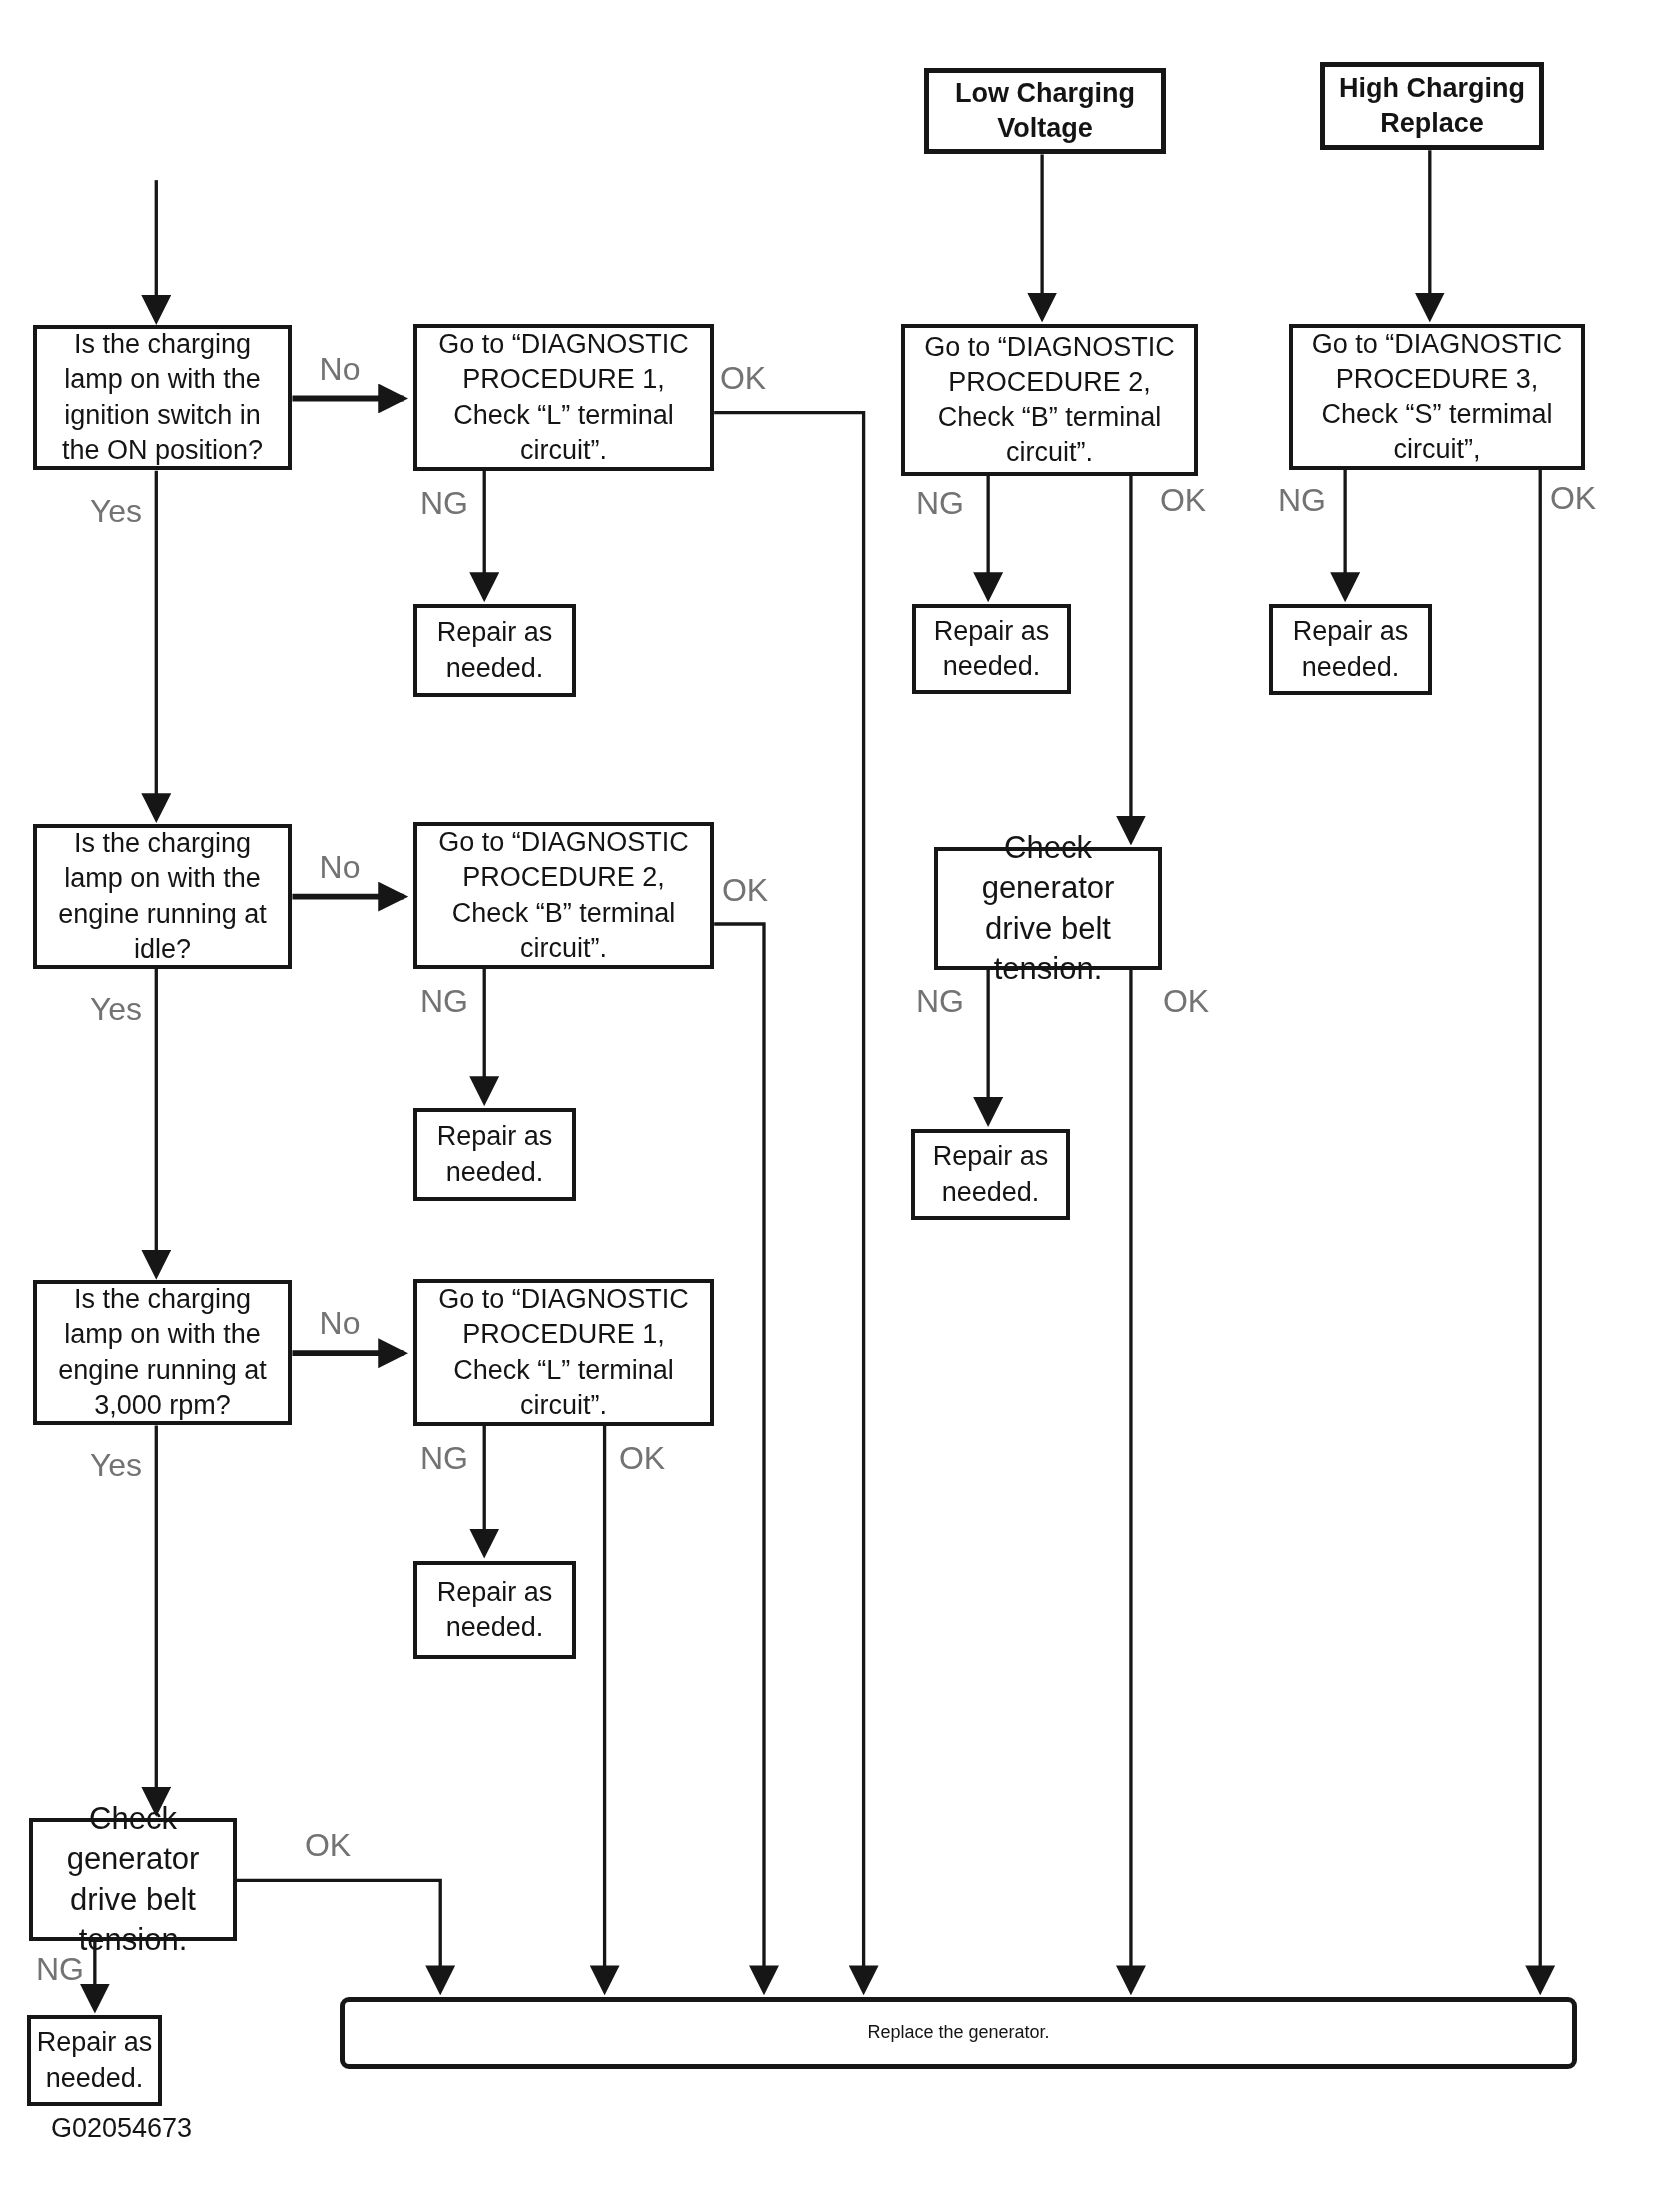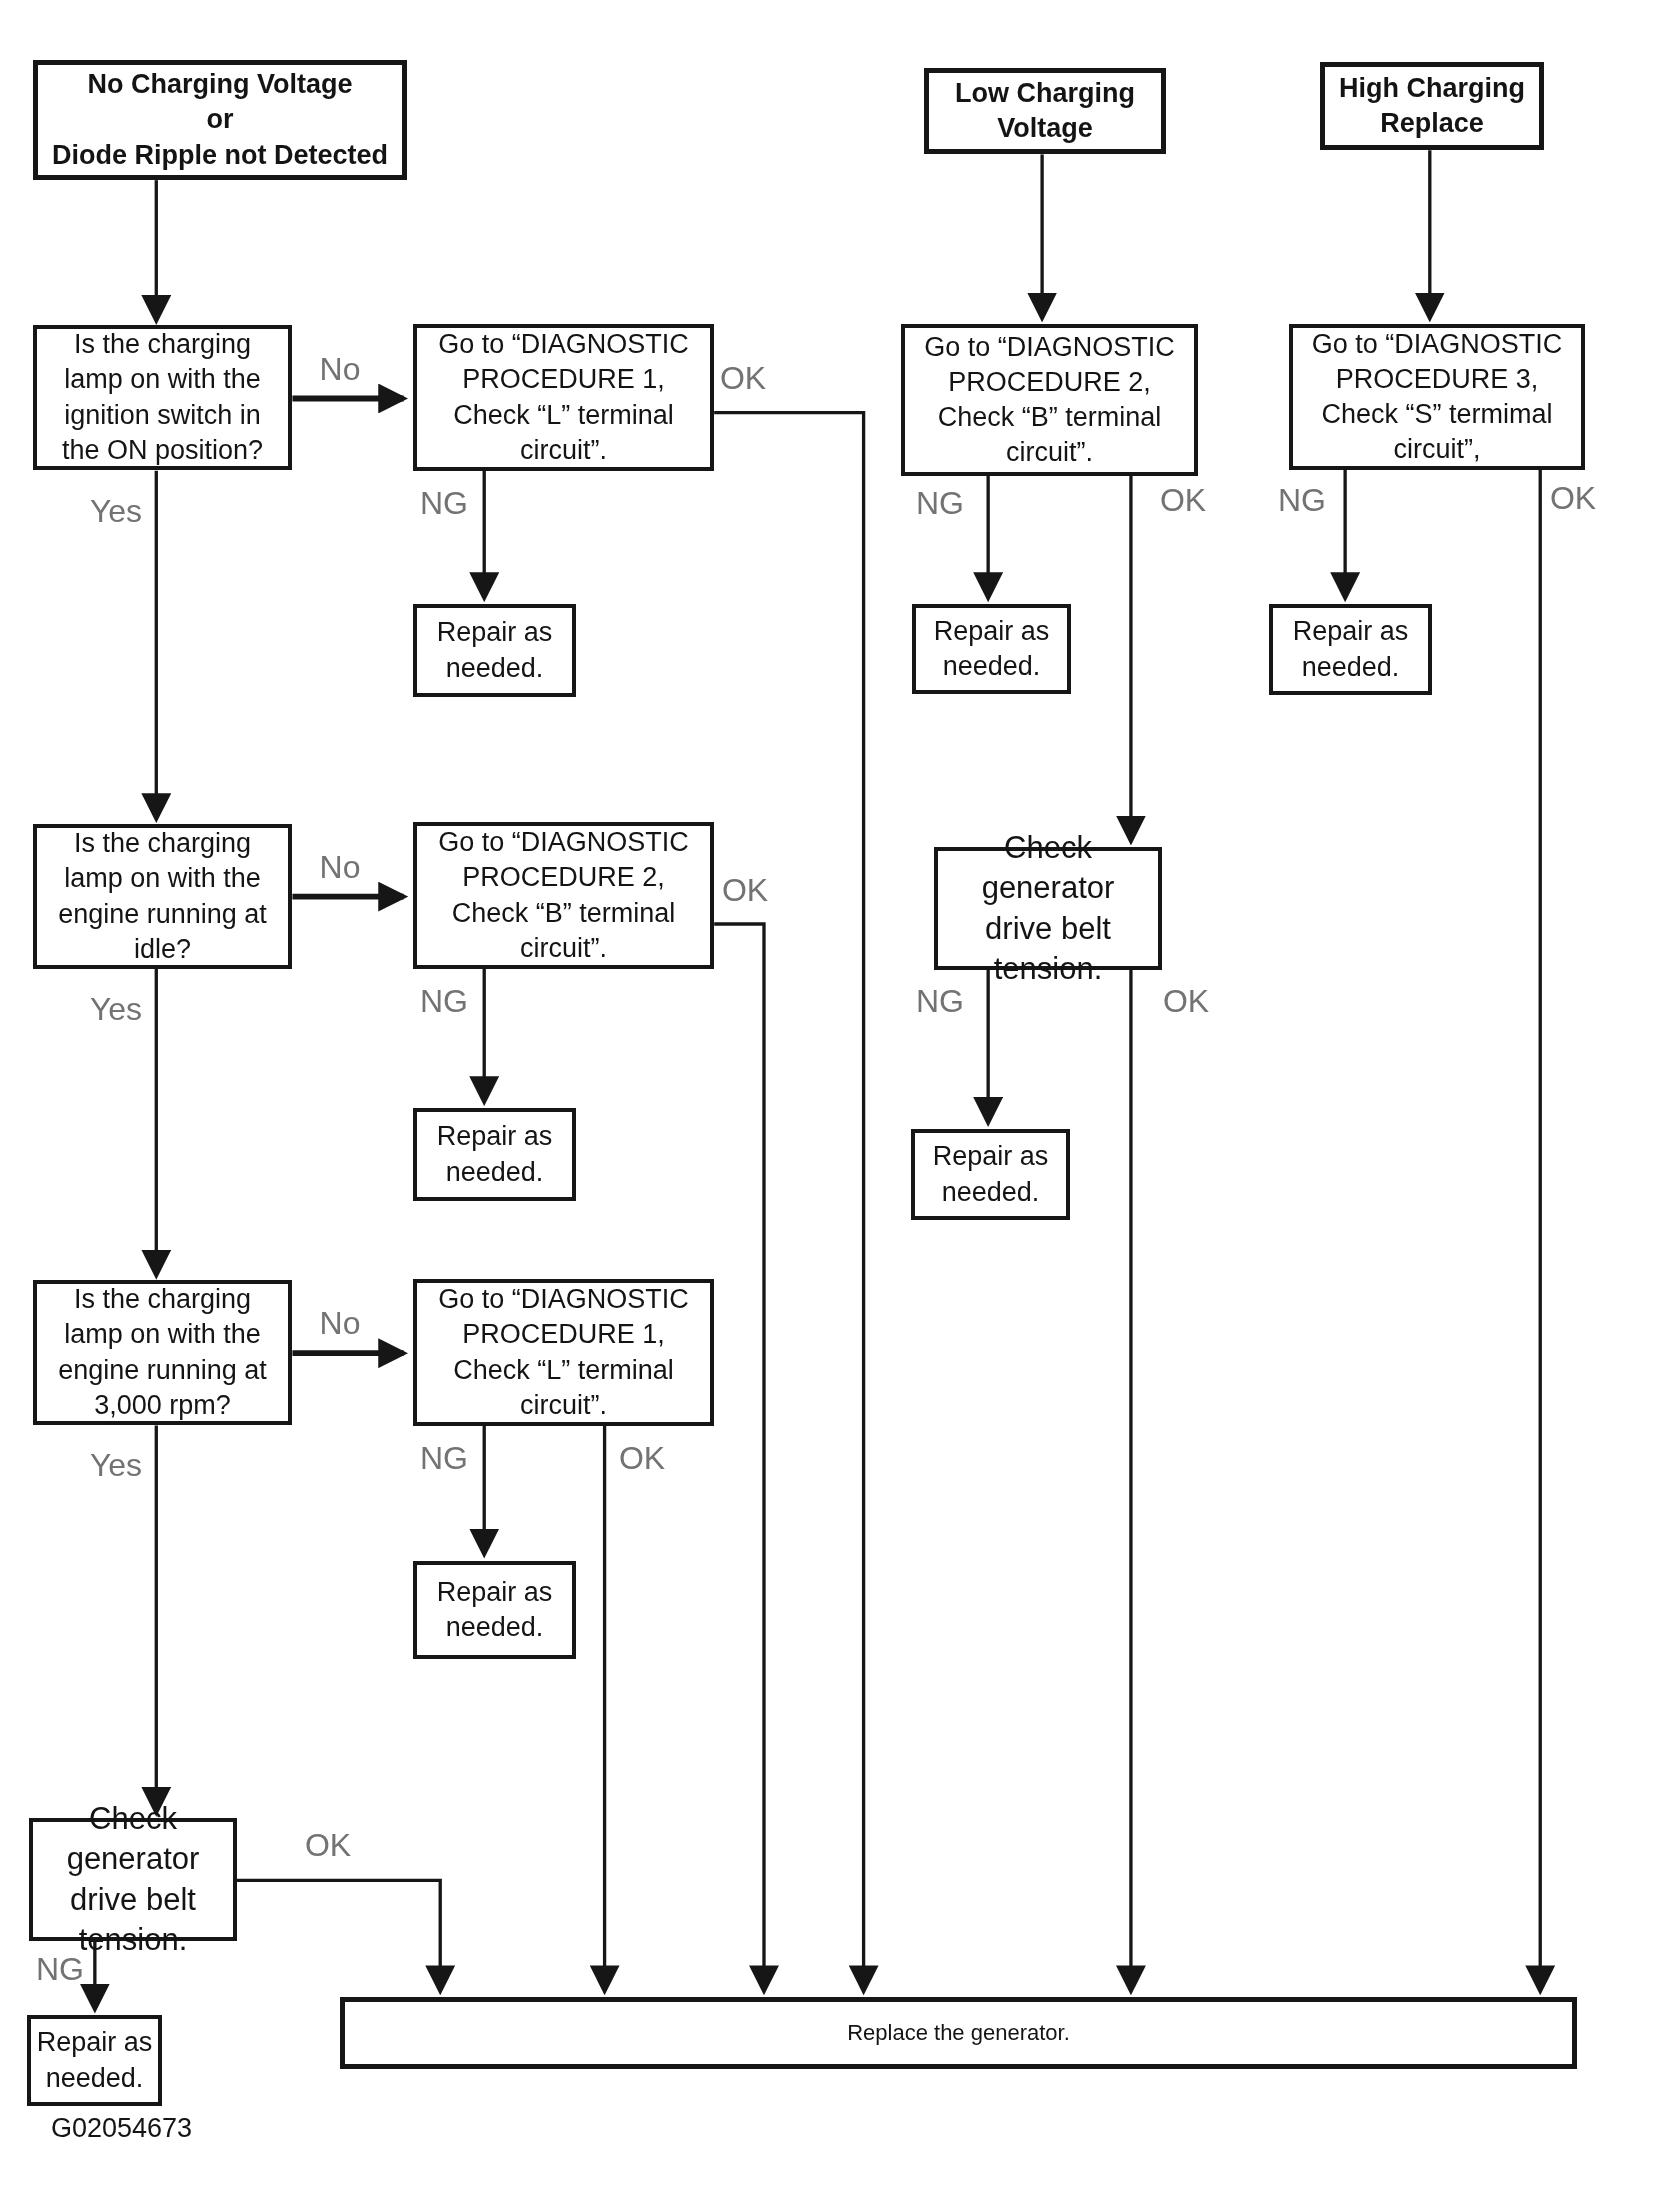--- a/index.html
+++ b/index.html
@@ -5,21 +5,21 @@
   html,body{margin:0;padding:0;background:#ffffff;}
   #page{position:relative;width:1655px;height:2205px;background:#ffffff;
         font-family:"Liberation Sans", sans-serif;color:#141414;overflow:hidden;}
 
   .box{position:absolute;box-sizing:border-box;border:4.2px solid #161616;background:#ffffff;
        display:flex;align-items:center;justify-content:center;text-align:center;
        white-space:pre-line;font-size:27px;line-height:1.3;color:#141414;}
   .hdr{border-width:5.8px;font-weight:bold;}
   .hdr-sm{border-width:5px;font-weight:bold;}
   .belt{font-size:31px;}
-  .bar{border-width:5px;font-size:22px;}
+  .bar{border-width:5px;font-size:18px;border-radius:9px;}
 
   .elabel{position:absolute;transform:translate(-50%,-50%);font-size:32px;color:#737373;
           white-space:nowrap;}
 
   svg#wires{position:absolute;left:0;top:0;}
 
   
   #b-h1 {left:33px;  top:60px;  width:374px; height:120px;}
   #b-q1 {left:33px;  top:325px; width:259px; height:145px;}
   #b-p1 {left:413px; top:324px; width:301px; height:147px;}
@@ -85,23 +85,20 @@
       <path d="M1190,573 V720" marker-end="url(#arw)"></path>
       <path d="M1362,573 V1013" marker-end="url(#arw)"></path>
       <path d="M1190,1168 V1352" marker-end="url(#arw)"></path>
       <path d="M1362,1168 V2398" marker-end="url(#arw)"></path>
       <path d="M1722,181 V383" marker-end="url(#arw)"></path>
       <path d="M1620,566 V720" marker-end="url(#arw)"></path>
       <path d="M1855,566 V2398" marker-end="url(#arw)"></path>
     </g>
   </svg>
 
-  <div class="box hdr" id="b-h1">No Charging Voltage
-or
-Diode Ripple not Detected</div>
   <div class="box" id="b-q1">Is the charging
 lamp on with the
 ignition switch in
 the ON position?</div>
   <div class="box" id="b-p1">Go to “DIAGNOSTIC
 PROCEDURE 1,
 Check “L” terminal
 circuit”.</div>
   <div class="box" id="b-r1">Repair as
 needed.</div>

